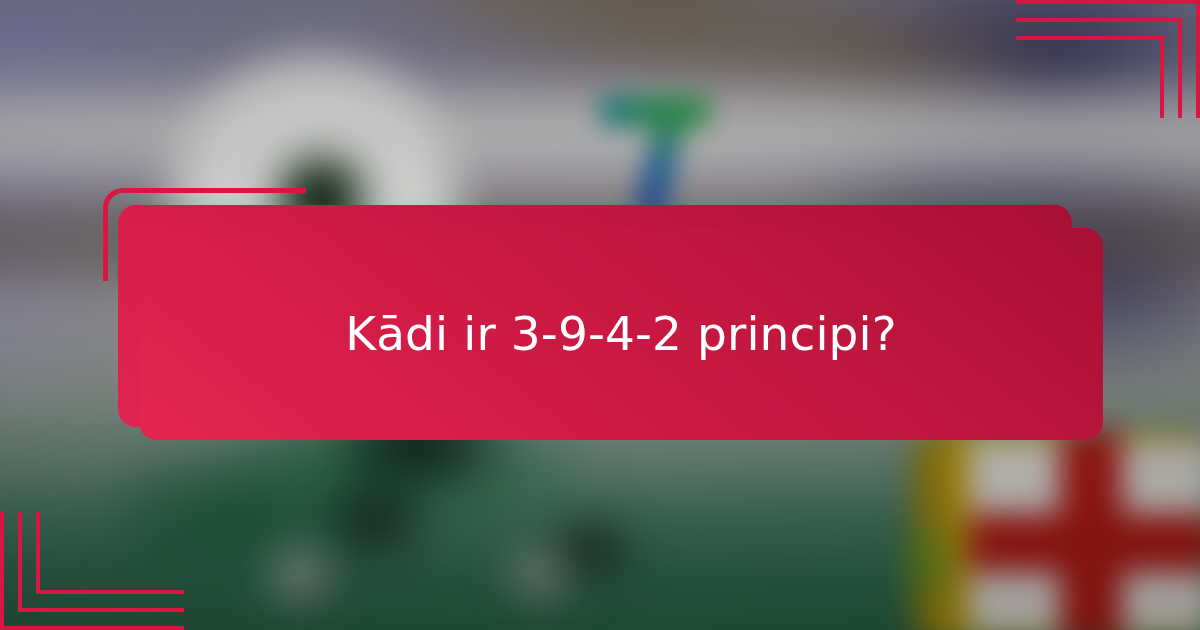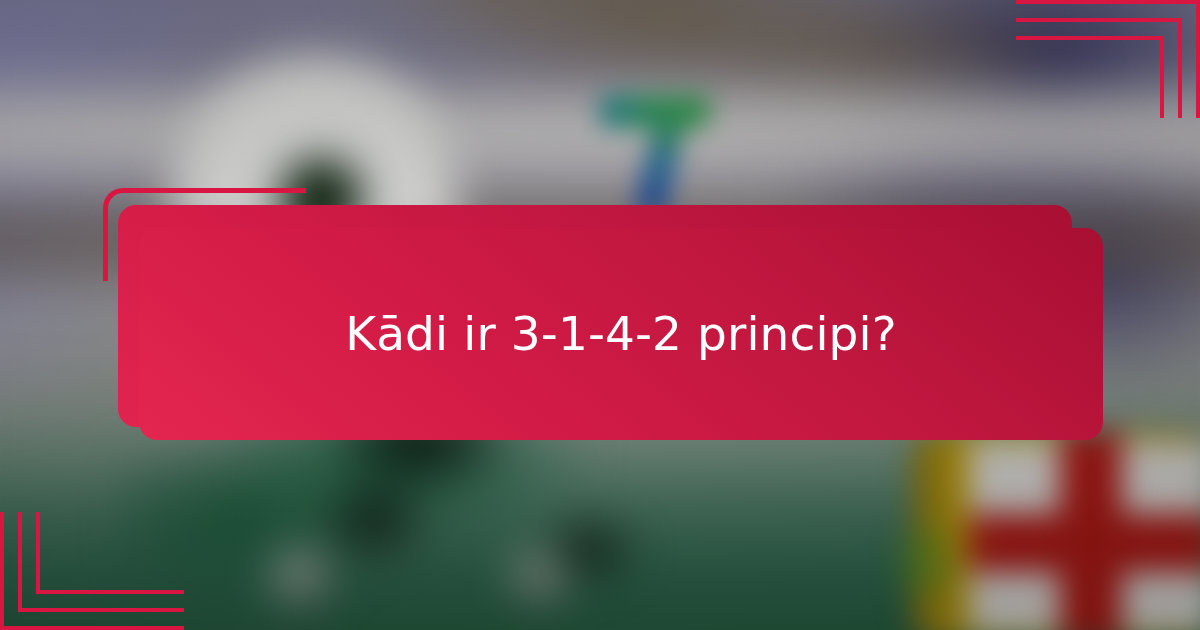--- a/index.html
+++ b/index.html
@@ -283,16 +283,16 @@
     <span style="bottom:0;   left:0;   width:184px;height:4px;"></span>
     <span style="bottom:18px;left:18px;width:4px;  height:100px;"></span>
     <span style="bottom:18px;left:18px;width:166px;height:4px;"></span>
     <span style="bottom:36px;left:36px;width:4px;  height:82px;"></span>
     <span style="bottom:36px;left:36px;width:148px;height:4px;"></span>
   </div>
 
   <div class="card-outline"></div>
   <div class="card-back"></div>
   <div class="card-front">
-    <h1 class="question">Kādi ir 3-1-4-2 principi?</h1>
+    <h1 class="question">Kādi ir 3-9-4-2 principi?</h1>
   </div>
 
 </div>
 
 </body></html>

